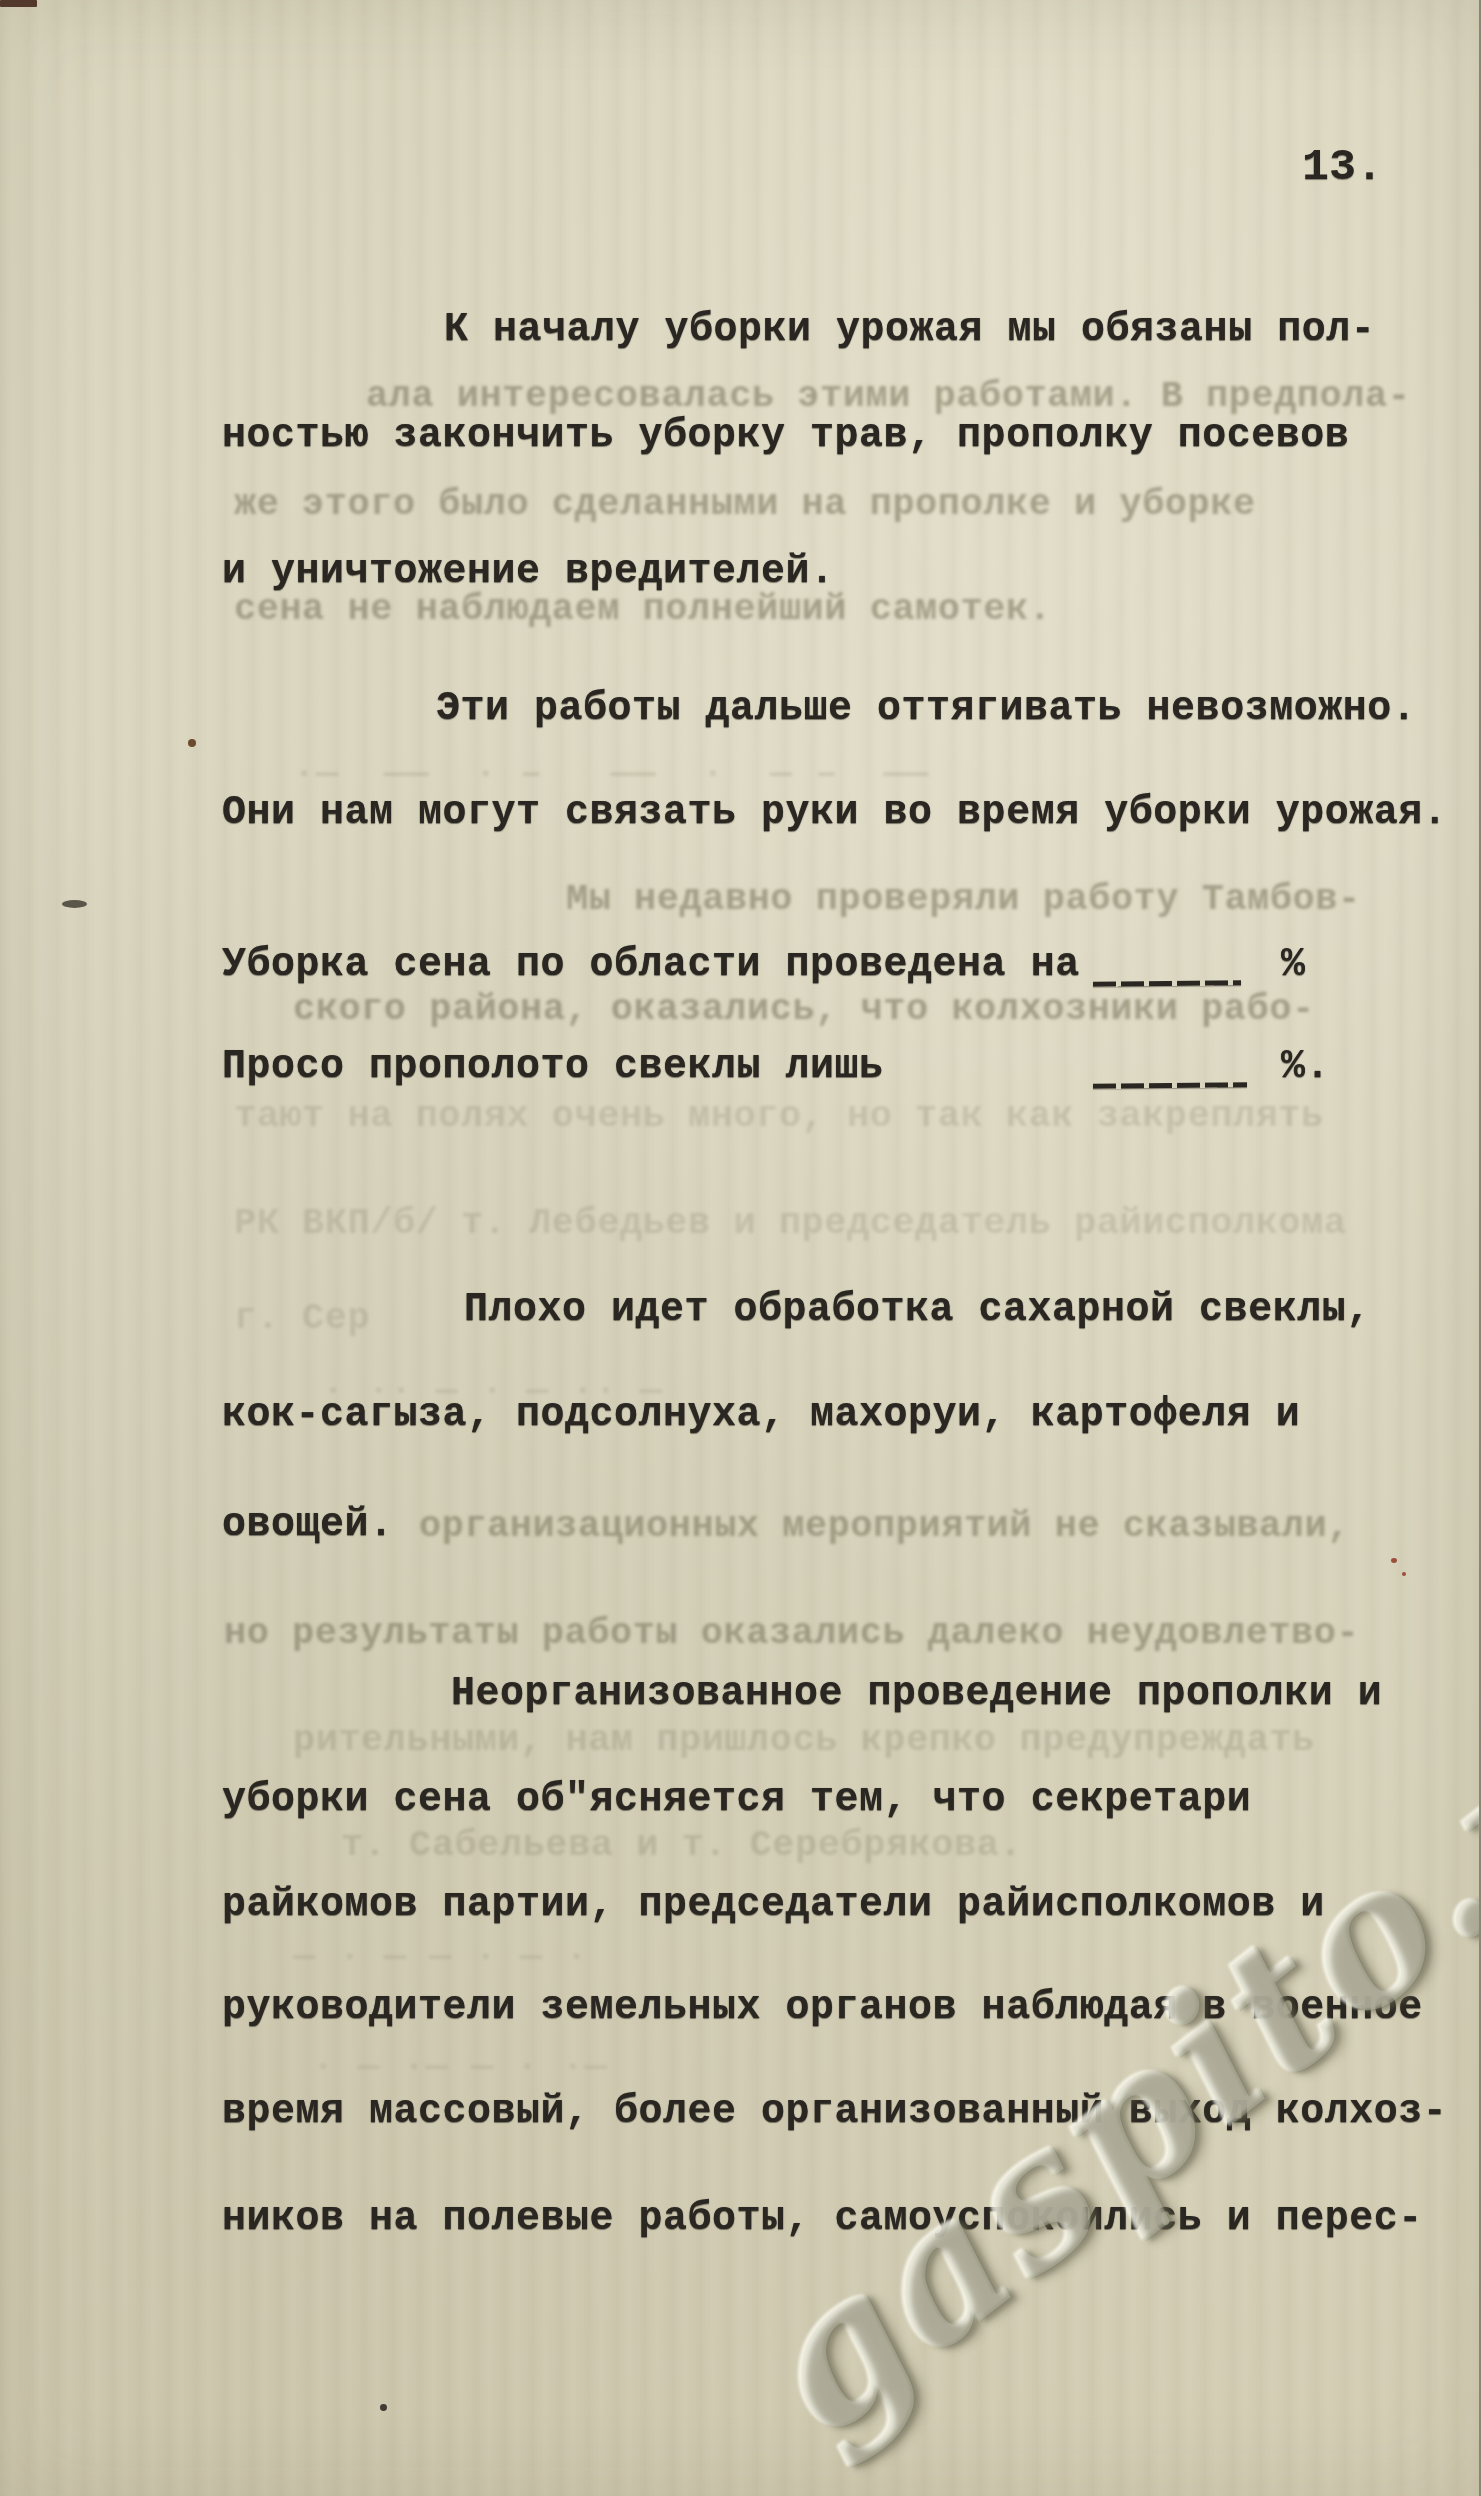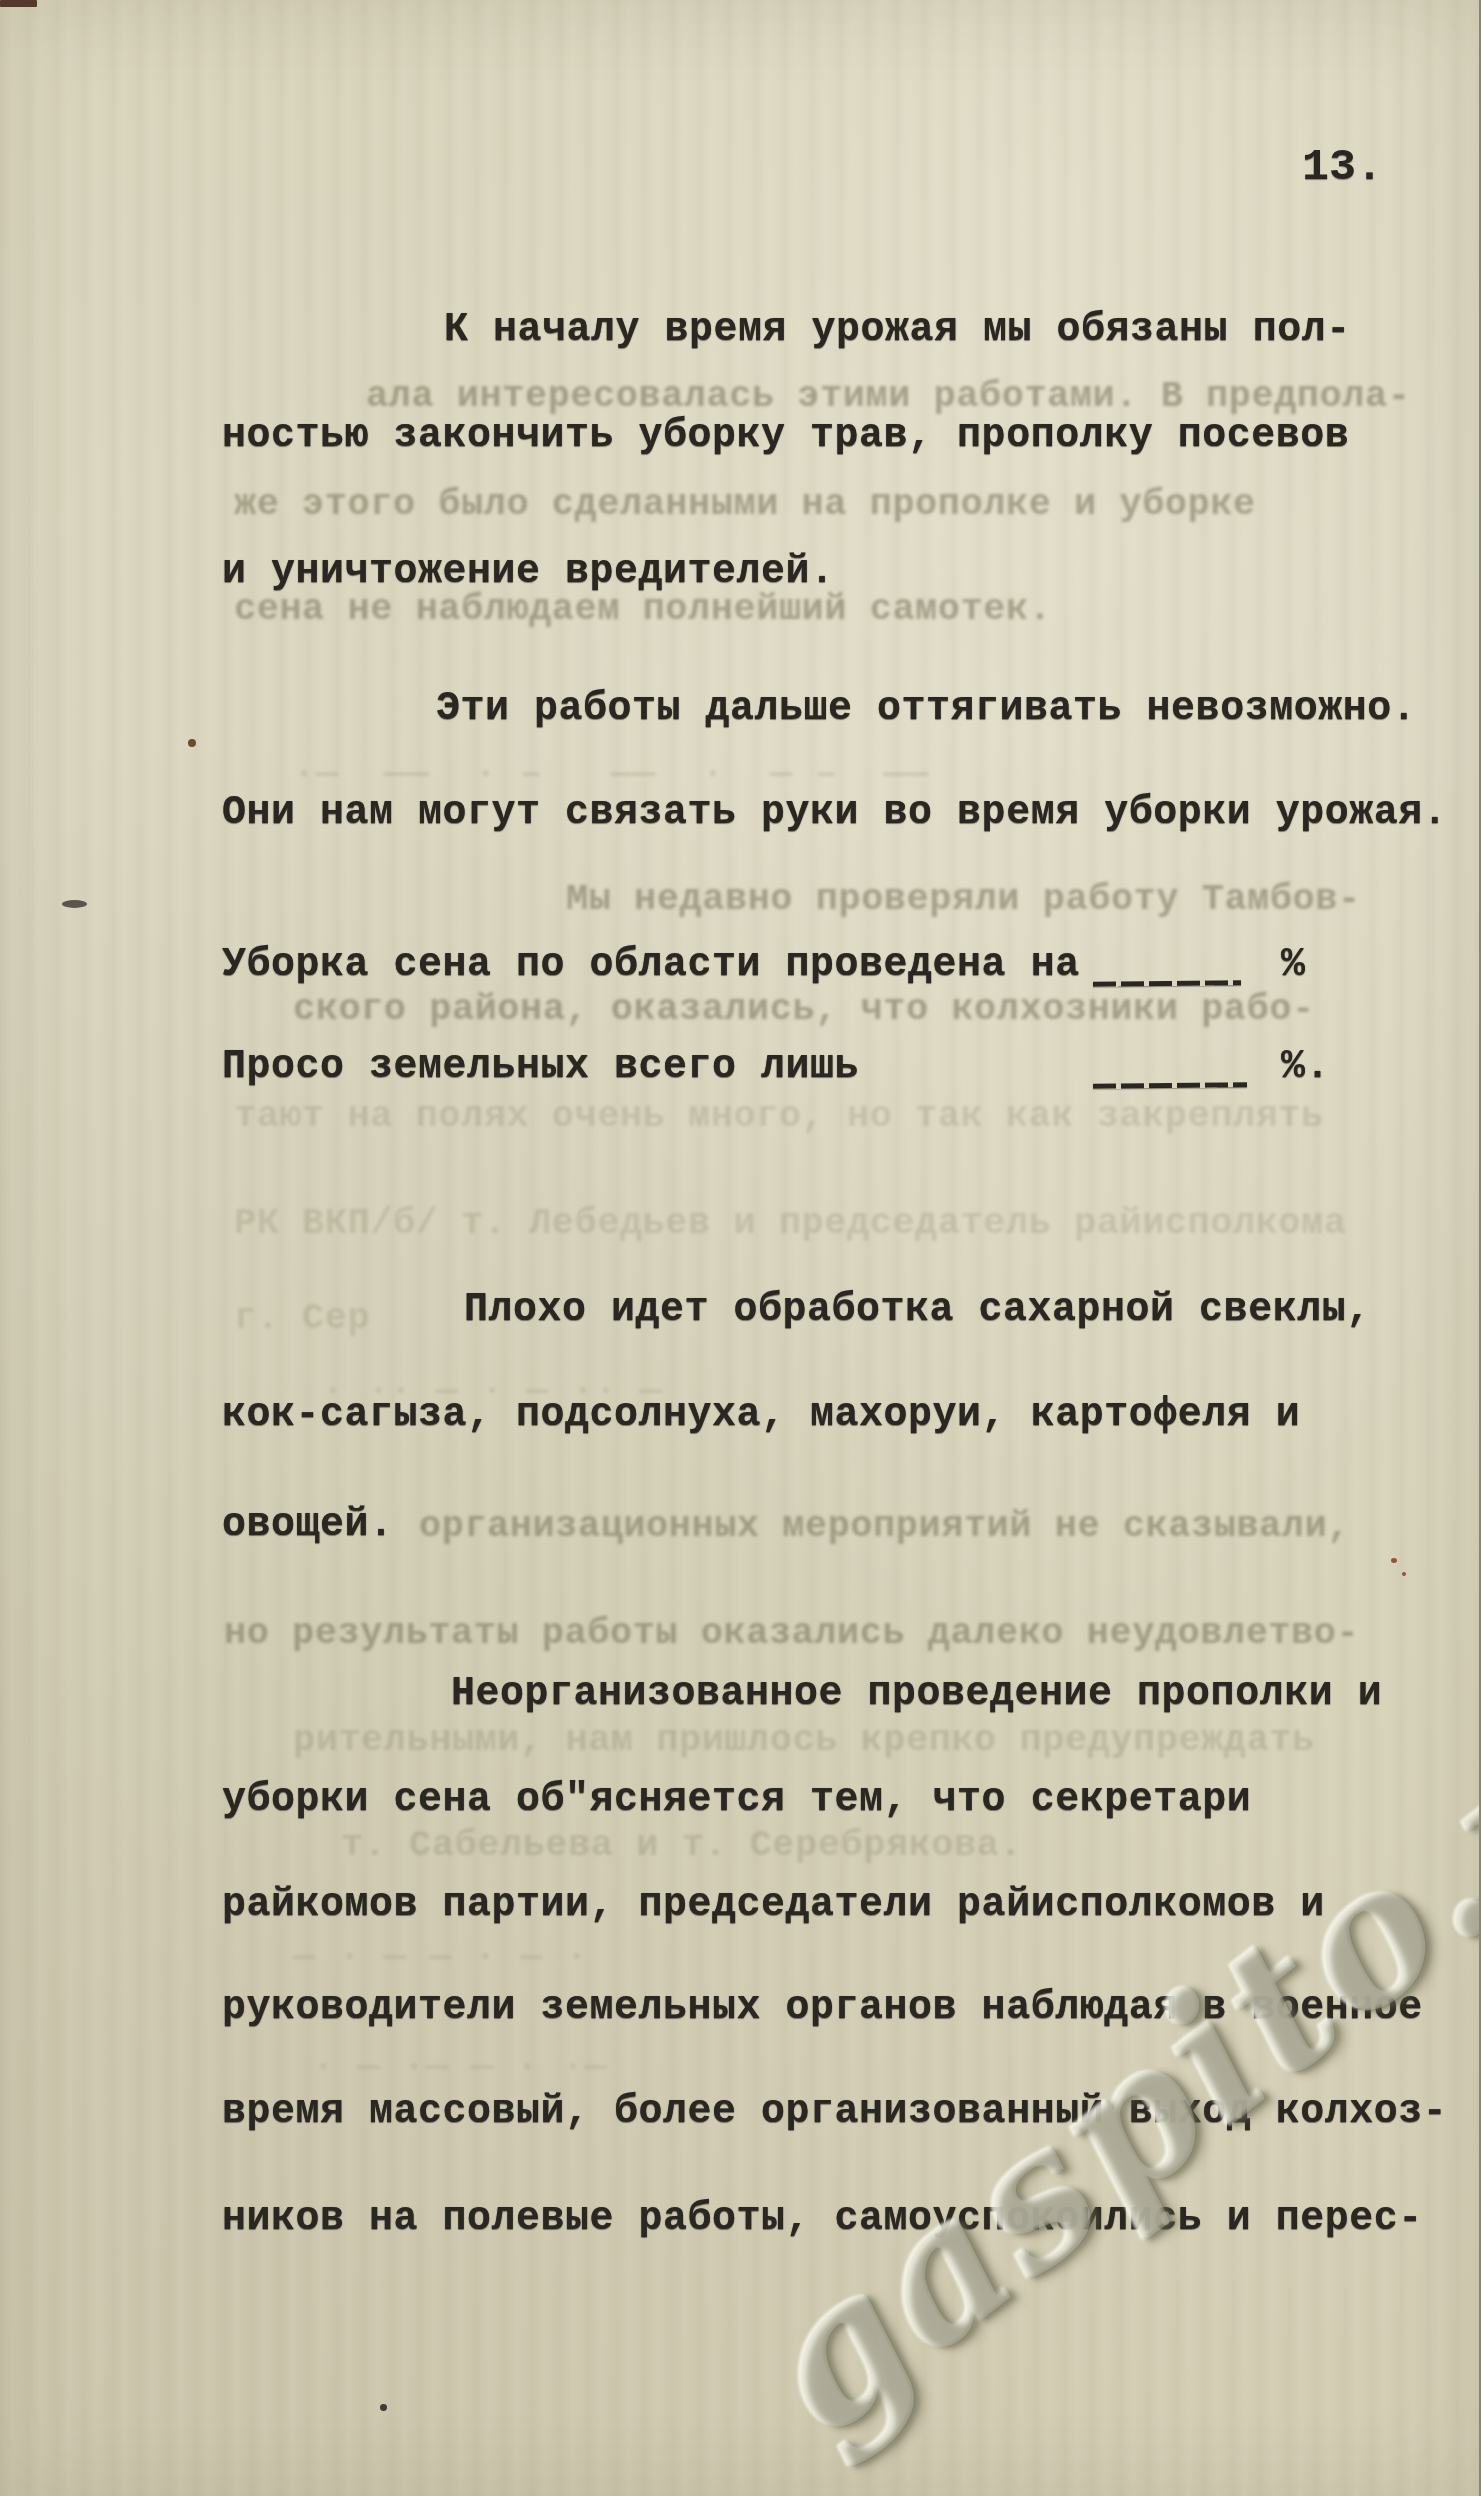--- a/index.html
+++ b/index.html
@@ -86,38 +86,38 @@
       <div class="ghost-line" style="left: 234px; top: 1297px; opacity: 0.4;">г. Сер</div>
       <div class="ghost-line" style="left: 322px; top: 1370px; opacity: 0.3;">· ·· — · — ·· —</div>
       <div class="ghost-line" style="left: 419px; top: 1505px;">организационных мероприятий не сказывали,</div>
       <div class="ghost-line" style="left: 224px; top: 1612px;">но результаты работы оказались далеко неудовлетво-</div>
       <div class="ghost-line" style="left: 293px; top: 1719px; opacity: 0.45;">рительными, нам пришлось крепко предупреждать</div>
       <div class="ghost-line" style="left: 341px; top: 1824px; opacity: 0.45;">т. Сабельева и т. Серебрякова.</div>
       <div class="ghost-line" style="left: 293px; top: 1936px; opacity: 0.3;">— · — — · — ·</div>
       <div class="ghost-line" style="left: 312px; top: 2046px; opacity: 0.28;">· — ·— — · ·—</div>
     </div>
   <div id="text-layer">
-      <div class="tw-line" style="left: 444px; top: 307px;">К началу время урожая мы обязаны пол-</div>
+      <div class="tw-line" style="left: 444px; top: 307px;">К началу уборки урожая мы обязаны пол-</div>
       <div class="tw-line" style="left: 222px; top: 413px;">ностью закончить уборку трав, прополку посевов</div>
       <div class="tw-line" style="left: 222px; top: 517px; margin-top: 32px;">и уничтожение вредителей.</div>
       <div class="tw-line" style="left: 436px; top: 686px;">Эти работы дальше оттягивать невозможно.</div>
       <div class="tw-line" style="left: 222px; top: 790px;">Они нам могут связать руки во время уборки урожая.</div>
       <div class="tw-line" style="left: 444px; top: 1287px; margin-left: 20px;">Плохо идет обработка сахарной свеклы,</div>
       <div class="tw-line" style="left: 222px; top: 1392px;">кок-сагыза, подсолнуха, махоруи, картофеля и</div>
       <div class="tw-line" style="left: 222px; top: 1502px; text-align: center;">овощей.</div>
       <div class="tw-line" style="left: 451px; top: 1671px;">Неорганизованное проведение прополки и</div>
       <div class="tw-line" style="left: 222px; top: 1777px;">уборки сена об"ясняется тем, что секретари</div>
       <div class="tw-line" style="left: 222px; top: 1882px;">райкомов партии, председатели райисполкомов и</div>
       <div class="tw-line" style="left: 222px; top: 1985px;">руководители земельных органов наблюдая в военное</div>
       <div class="tw-line" style="left: 222px; top: 2089px;">время массовый, более организованный выход колхоз-</div>
       <div class="tw-line" style="left: 222px; top: 2196px;">ников на полевые работы, самоуспокоились и перес-</div>
       <div class="tw-line" style="left: 222px; top: 942px;">Уборка сена по области проведена на</div>
       <div class="blank-underline" style="left: 1093px; top: 981px; width: 148px;"></div>
       <div class="tw-line" style="left: 1281px; top: 942px;">%</div>
-      <div class="tw-line" style="left: 222px; top: 1044px;">Просо земельных всего лишь</div>
+      <div class="tw-line" style="left: 222px; top: 1044px;">Просо прополото свеклы лишь</div>
       <div class="blank-underline" style="left: 1093px; top: 1083px; width: 154px;"></div>
       <div class="tw-line" style="left: 1281px; top: 1044px;">%.</div>
     </div>
   <div class="watermark">gaspito.ru</div>
 <div class="speck" style="left: 0px; top: 0px; width: 37px; height: 6.8px; background: rgb(83, 57, 43); border-radius: 1px;"></div>
     <div class="speck" style="left: 188px; top: 739px; width: 7.8px; height: 7.8px; background: rgb(107, 74, 46); border-radius: 50%;"></div>
     <div class="speck" style="left: 62px; top: 900px; width: 25px; height: 7.8px; background: rgb(90, 86, 76); border-radius: 50%;"></div>
     <div class="speck" style="left: 380px; top: 2404px; width: 6.8px; height: 6.8px; background: rgb(62, 60, 53); border-radius: 50%;"></div>
     <div class="speck" style="left: 1391px; top: 1558px; width: 5.9px; height: 4.9px; background: rgb(156, 79, 60); border-radius: 50%;"></div>
     <div class="speck" style="left: 1402px; top: 1572px; width: 3.9px; height: 3.9px; background: rgb(156, 79, 60); border-radius: 50%;"></div>

